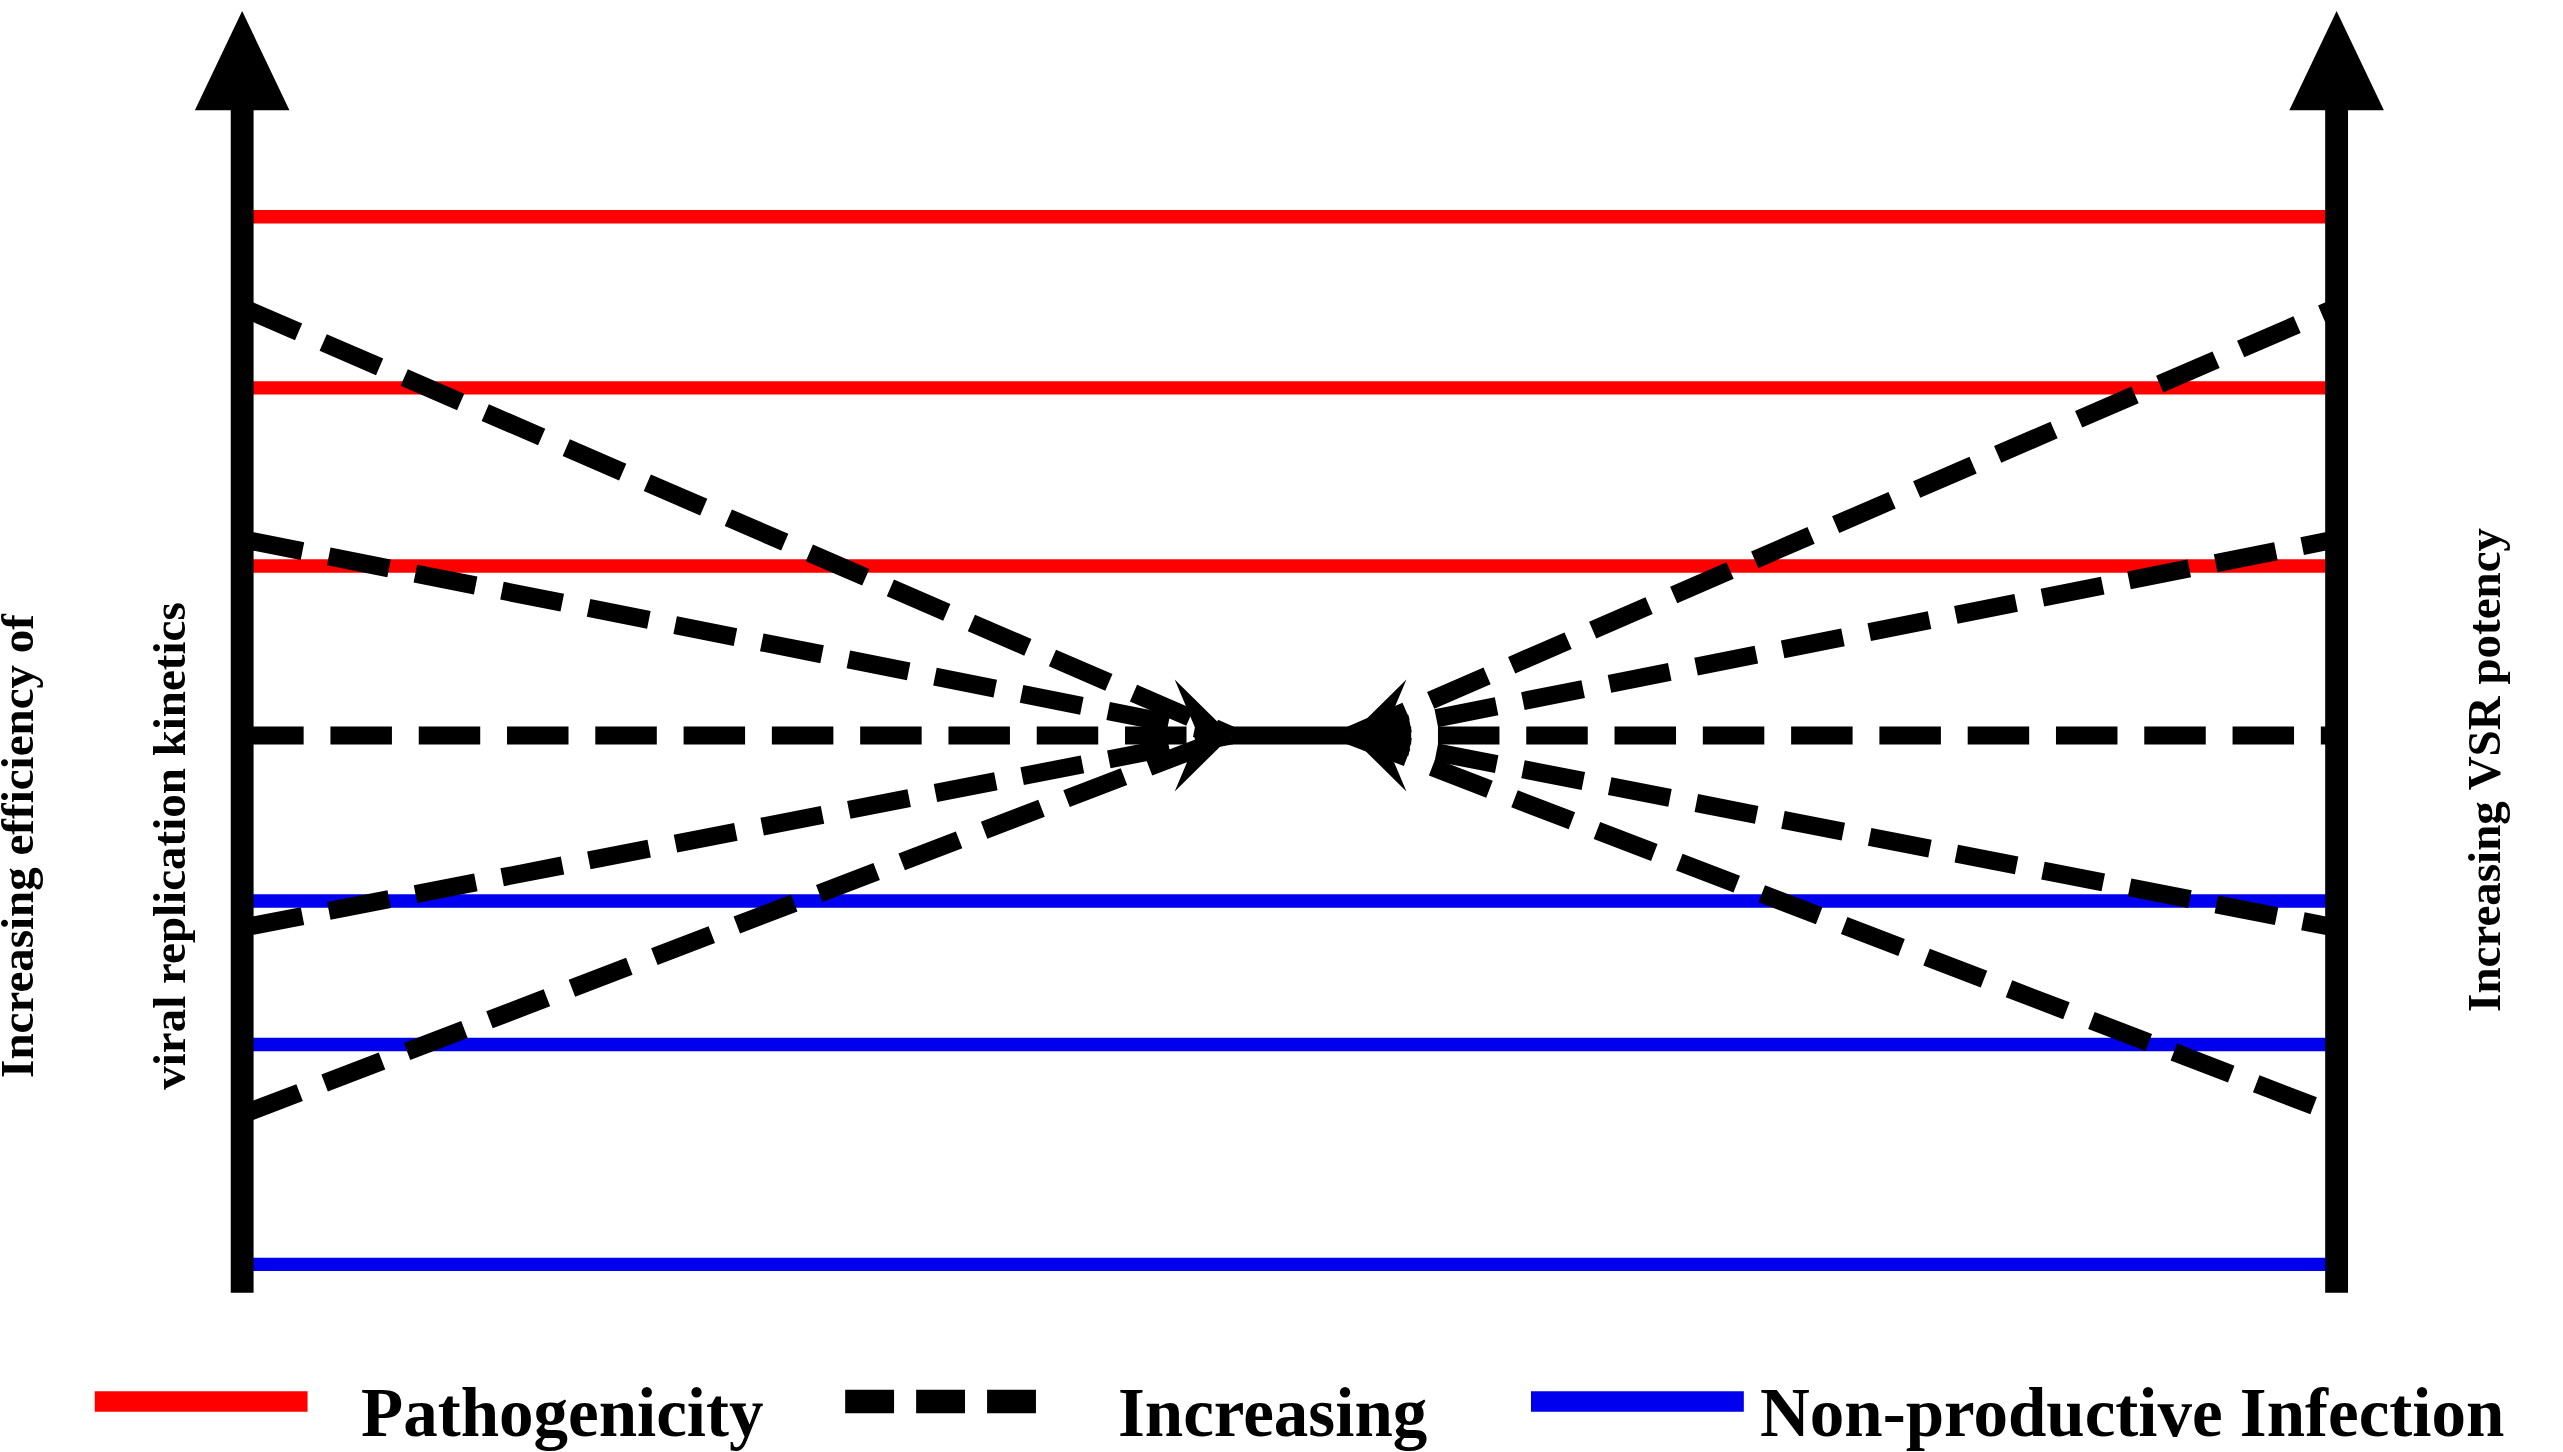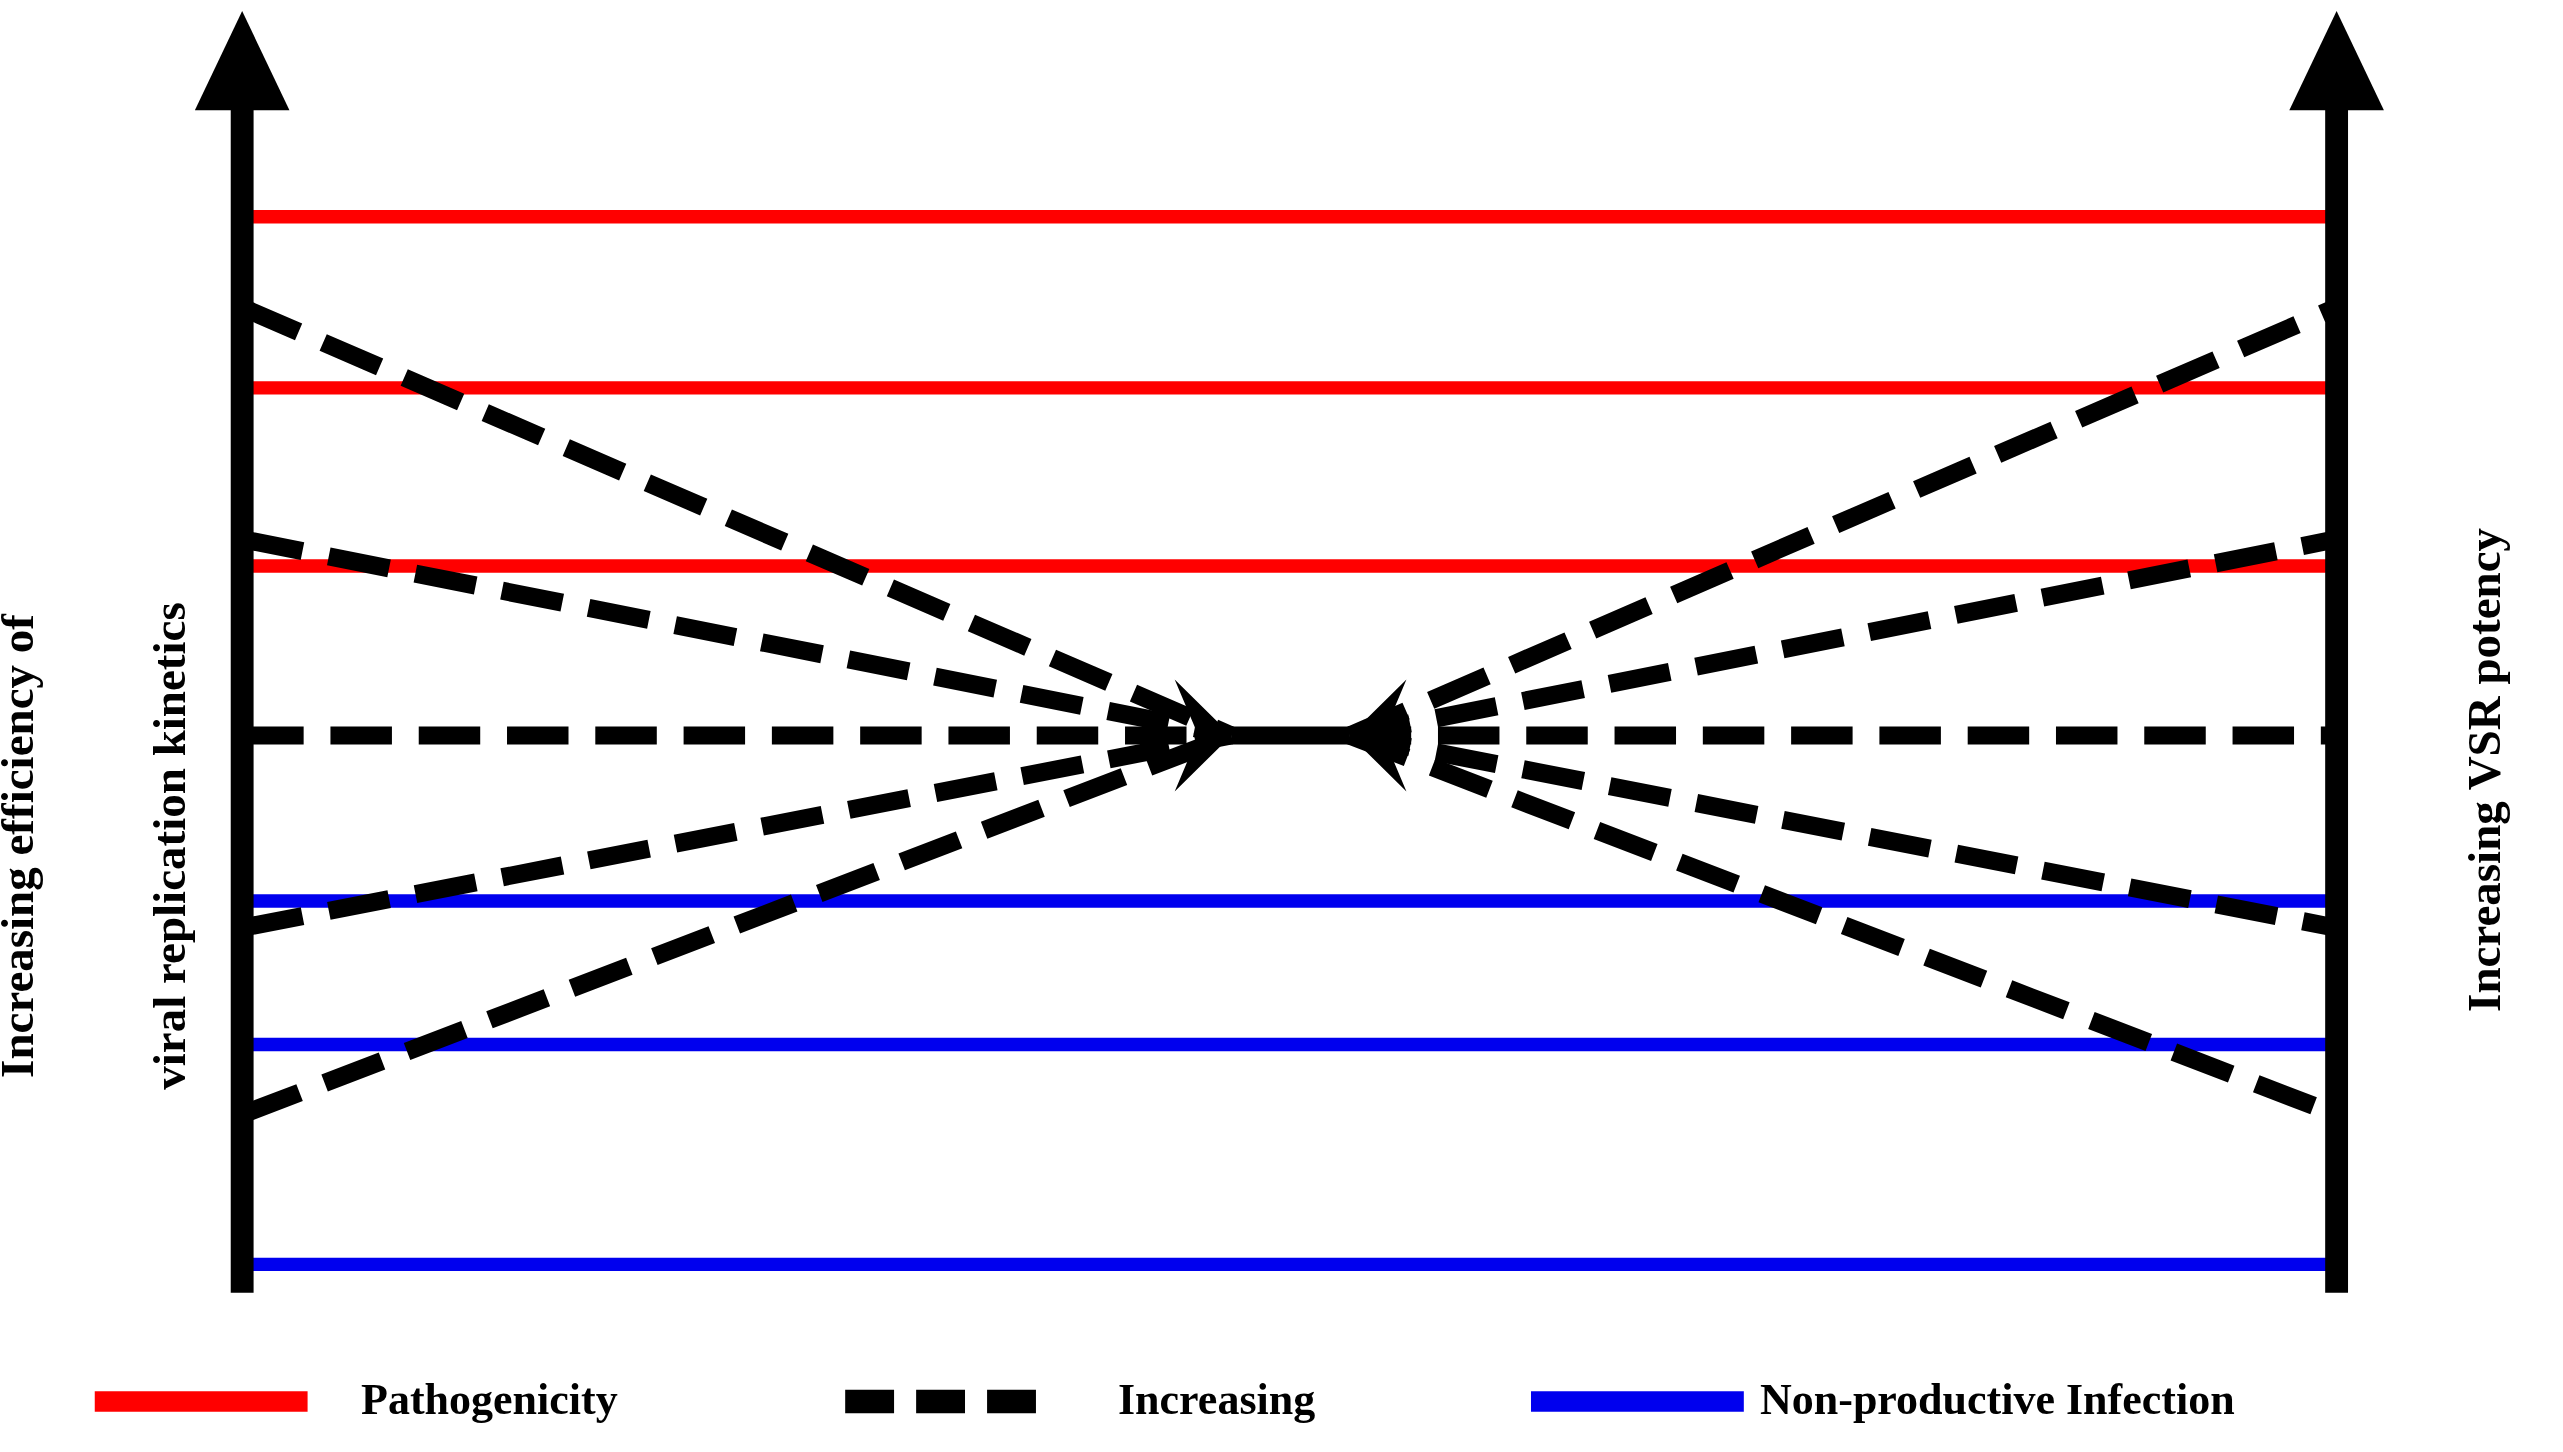--- a/index.html
+++ b/index.html
@@ -23,21 +23,21 @@
   }
   #label-right{
     left:2208px;top:643px;width:552px;
     transform:rotate(-90deg);
     transform-origin:50% 50%;
   }
   .legend-text{
     position:absolute;
     font-family:"Liberation Serif",serif;
     font-weight:bold;
-    font-size:44px;
+    font-size:69px;
     color:#000;
     white-space:nowrap;
     top:1374px;
   }
   #legend-text-0{left:361px;}
   #legend-text-1{left:1118px;}
   #legend-text-2{left:1760px;}
 </style>
 </head>
 <body>

